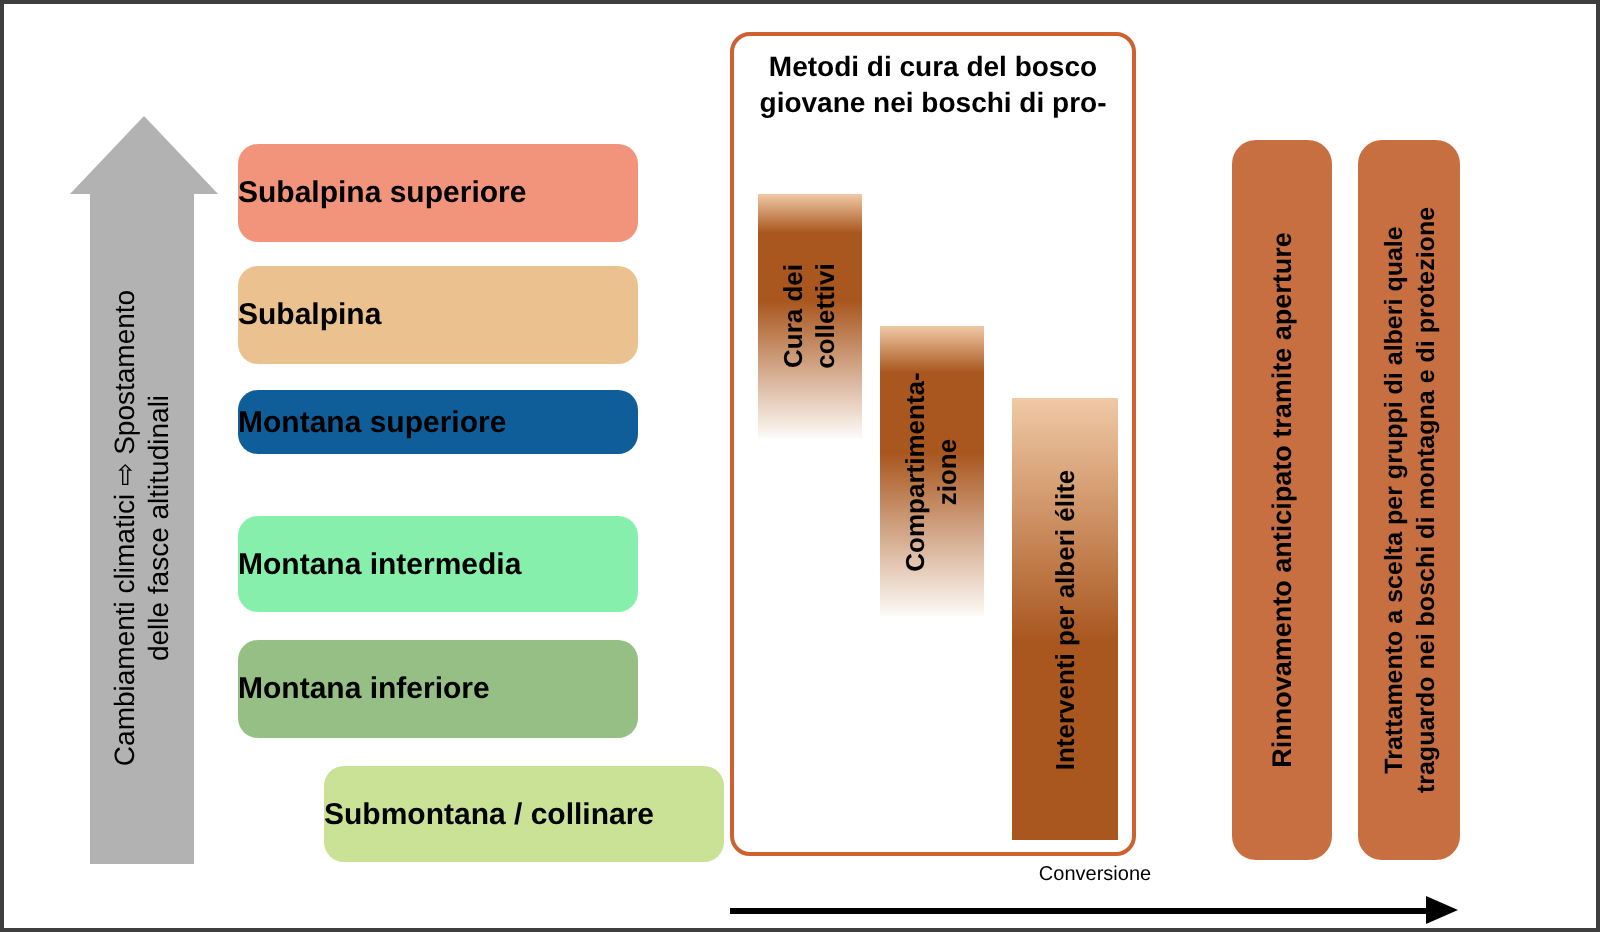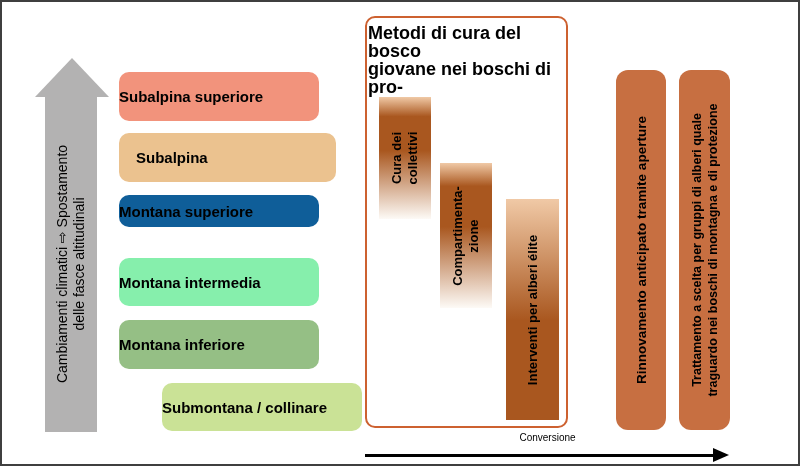--- a/index.html
+++ b/index.html
@@ -17,22 +17,22 @@
   .rot{position:absolute;left:50%;top:50%;transform:translate(-50%,-50%) rotate(-90deg);
     white-space:nowrap;text-align:center;}
   #climate-label{font-size:14px;line-height:17px;}
   
   .zone{left:117px;width:200px;height:49px;border-radius:10px;
     display:flex;align-items:center;justify-content:flex-start;
     font-size:15px;font-weight:bold;}
   
   #methods-box{left:363px;top:14px;width:203px;height:412px;box-sizing:border-box;
     border:2.5px solid var(--box-border,#cd6130);border-radius:10px;background:#fff;}
-  #methods-title{left:366px;top:22px;width:197px;
-    font-size:18px;font-weight:bold;line-height:18px;}
+  #methods-title{left:366px;top:22px;width:197px;text-align:center;
+    font-size:14px;font-weight:bold;line-height:18px;}
   .gbar{overflow:visible;}
   .gbar.fade-both{background:linear-gradient(to bottom,
      var(--grad-light,#f0c9a6) 0%,var(--grad-dark,#a5541f) 16%,
      var(--grad-dark,#a5541f) 44%,#fdfaf6 100%);}
   .gbar.fade-top{background:linear-gradient(to bottom,
      var(--grad-light,#f2d3b4) 0%,var(--grad-dark,#b05d2b) 55%,
      var(--grad-dark,#b05d2b) 100%);}
   .gbar .rot{font-size:13px;font-weight:bold;line-height:16px;}
   
   .rbar{top:68px;height:360px;border-radius:12px;background:var(--bar-solid,#c76f41);}
@@ -57,21 +57,21 @@
   <div class="abs" id="arrow-body">
     <div class="rot" id="climate-label">
       <div>Cambiamenti climatici ⇨ Spostamento</div>
       <div>delle fasce altitudinali</div>
     </div>
   </div>
 
   <div class="abs zone" style="top: 70px; background: rgb(242, 147, 124);">
     <span>Subalpina superiore</span>
   </div>
-  <div class="abs zone" style="top: 131px; background: rgb(235, 194, 143); padding-left: 17px;">
+  <div class="abs zone" style="top: 131px; background: rgb(235, 194, 143);">
     <span>Subalpina</span>
   </div>
   <div class="abs zone" style="top: 193px; height: 32px; background: rgb(15, 94, 153);">
     <span>Montana superiore</span>
   </div>
   <div class="abs zone" style="top: 256px; height: 48px; background: #86efac;">
     <span>Montana intermedia</span>
   </div>
   <div class="abs zone" style="top: 318px; background: rgb(149, 191, 133);">
     <span>Montana inferiore</span>

